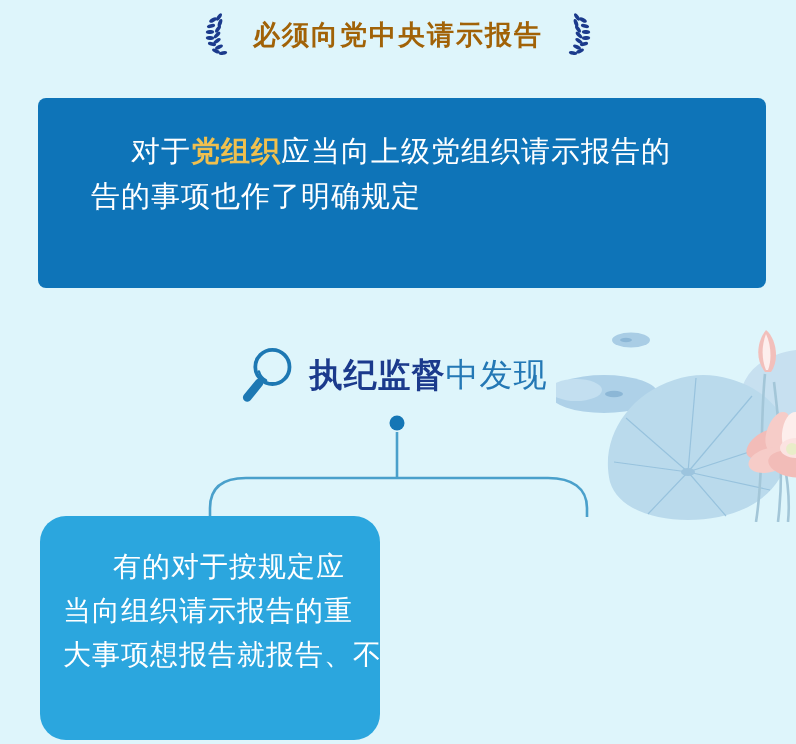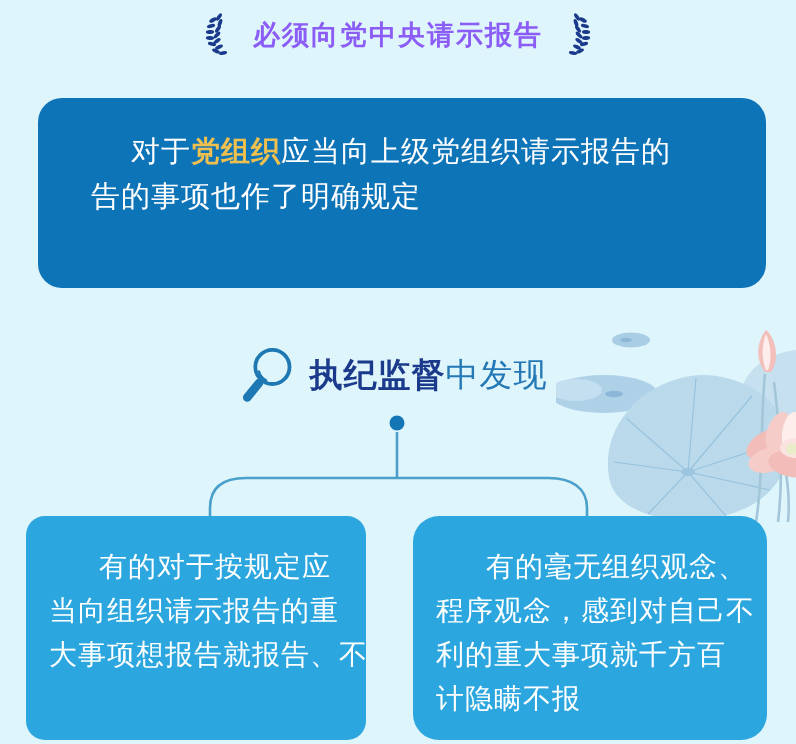--- a/index.html
+++ b/index.html
@@ -10,30 +10,30 @@
     overflow:hidden;
     font-family:"DejaVu Sans","Liberation Sans",sans-serif;
   }
 
   
   .header{
     position:absolute;top:10px;left:0;width:796px;height:50px;
     display:flex;align-items:center;justify-content:center;gap:22px;
   }
   .title{
-    color:#8b5cf6;font-size:27px;font-weight:bold;letter-spacing:2px;
+    color:#a16207;font-size:27px;font-weight:bold;letter-spacing:2px;
     white-space:nowrap;
   }
   .wheat{width:32px;height:44px;}
   .wheat.flip{transform:scaleX(-1);}
 
   
   .intro-card{
     position:absolute;left:38px;top:98px;width:728px;height:190px;
-    background:#0e74b8;border-radius:24px;
+    background:#0e74b8;border-radius:8px;
     box-sizing:border-box;padding:31px 40px 0 53px;
     color:#ffffff;font-size:29px;line-height:45px;letter-spacing:1px;
   }
   .rich-line{white-space:nowrap;}
   .intro-card .rich-line.indent{padding-left:40px;}
   .seg.gold{color:#f0c04e;font-weight:bold;}
   .seg.u{
     text-underline-offset:8px;
     text-decoration-thickness:2px;
   }
@@ -53,21 +53,21 @@
 
   
   .branch-card{
     position:absolute;top:516px;height:224px;
     background:#2ba6de;border-radius:26px;
     box-sizing:border-box;padding:29px 20px 0 23px;
     color:#ffffff;font-size:28px;line-height:44px;letter-spacing:1px;
     z-index:3;
   }
   .branch-card .rich-line.indent{padding-left:50px;}
-  .branch-left{left:26px;width:340px;border-radius:19px;}
+  .branch-left{left:40px;width:340px;}
   .branch-right{left:413px;width:354px;}
 
   
   .lotus{position:absolute;right:0;top:322px;width:240px;height:200px;z-index:1;}
 </style>
 </head>
 <body>
 
 <div class="page">
 
@@ -181,22 +181,14 @@
     <path d="M210,517 L210,508 C210,488 222,478 246,478 L548,478 C572,478 587,488 587,508 L587,517" stroke="#4aa0cb" stroke-width="2.6" fill="none"></path>
   </svg>
 
   <div class="branch-card branch-left">
     <div>
         <div class="rich-line indent"><span class="seg">有的对于按规定应</span></div>
         <div class="rich-line"><span class="seg">当向组织请示报告的重</span></div>
         <div class="rich-line"><span class="seg">大事项</span><span class="seg u">想报告就报告、不</span></div>
       </div>
   </div>
-  <div class="branch-card branch-right">
-    <div>
-        <div class="rich-line indent"><span class="seg">有的毫无组织观念、</span></div>
-        <div class="rich-line"><span class="seg">程序观念，感到对自己不</span></div>
-        <div class="rich-line"><span class="seg">利的重大事项就</span><span class="seg u">千方百</span></div>
-        <div class="rich-line"><span class="seg u">计隐瞒不报</span></div>
-      </div>
-  </div>
 
 </div>
 
 </body></html>

